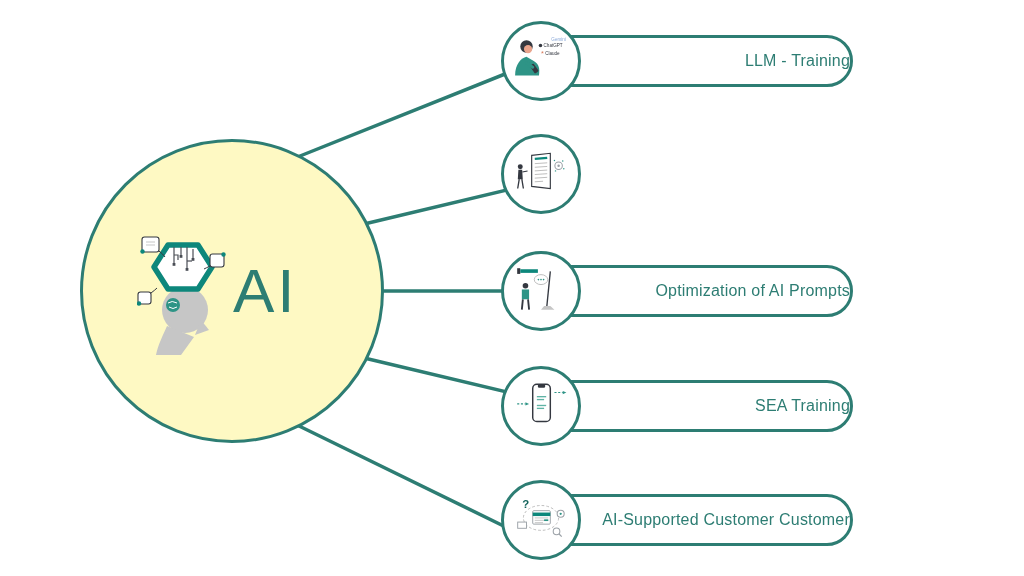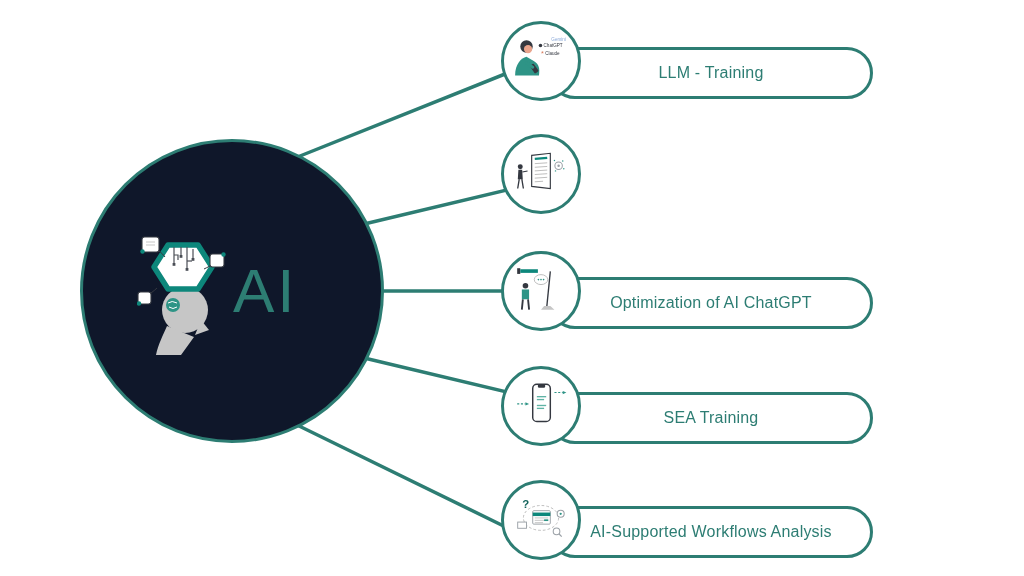--- a/index.html
+++ b/index.html
@@ -10,33 +10,33 @@
     --dark:#343840;
   }
   html,body{margin:0;padding:0;background:#ffffff;}
   .stage{
     position:relative;width:1024px;height:576px;background:#ffffff;
     font-family:"Liberation Sans", sans-serif;overflow:hidden;
   }
   .connectors{position:absolute;left:0;top:0;z-index:0;}
   .center-node{
     position:absolute;left:80px;top:139px;width:304px;height:304px;
-    border:3px solid var(--teal);border-radius:50%;background:#0f172a;
+    border:3px solid var(--teal);border-radius:50%;background:#fef9c3;
     box-sizing:border-box;z-index:1;
   }
   .center-icon{position:absolute;left:54px;top:88px;}
   .center-label{
     position:absolute;left:150px;top:118px;font-size:62px;line-height:1;
     color:var(--teal);letter-spacing:3px;font-weight:500;
   }
   .pill{position:absolute;left:501px;width:364px;height:80px;z-index:1;}
   .pill-bar{
-    position:absolute;left:48px;top:14px;width:324px;height:52px;
+    position:absolute;left:28px;top:14px;width:324px;height:52px;
     border:3px solid var(--teal);border-radius:26px;background:#ffffff;
-    box-sizing:border-box;display:flex;align-items:center;justify-content:center;margin-top:12px;
+    box-sizing:border-box;display:flex;align-items:center;justify-content:flex-end;
   }
   .pill-label{font-size:16px;color:var(--teal);letter-spacing:0.2px;}
   .pill-circle{
     position:absolute;left:0;top:0;width:80px;height:80px;
     border:3px solid var(--teal);border-radius:50%;background:#ffffff;
     box-sizing:border-box;display:flex;align-items:center;justify-content:center;
   }
   .pill-1{top:21px;} .pill-2{top:134px;} .pill-3{top:251px;}
   .pill-4{top:366px;} .pill-5{top:480px;}
 </style>
@@ -151,21 +151,21 @@
             <circle cx="49" cy="15.5" r="0.7"></circle>
           <circle cx="50" cy="23" r="0.7"></circle>
             <circle cx="42" cy="25" r="0.7"></circle>
         </g>
       </svg>
     </div>
   </div>
 
   <div class="pill pill-3">
     <div class="pill-bar">
-      <span class="pill-label">Optimization of AI ChatGPT</span>
+      <span class="pill-label">Optimization of AI Prompts</span>
     </div>
     <div class="pill-circle">
       <svg width="58" height="58" viewBox="0 0 56 56">
         <rect x="5" y="6" width="3" height="5.5" fill="#343840"></rect>
         <rect x="8" y="7" width="17" height="3.5" fill="#0d877b"></rect>
         <ellipse cx="28" cy="17" rx="6.5" ry="4.8" fill="#ffffff" stroke="#b9b9b9" stroke-width="0.9"></ellipse>
         <g fill="#2e9486">
           <circle cx="25.5" cy="17" r="0.8"></circle>
             <circle cx="28" cy="17" r="0.8"></circle>
             <circle cx="30.5" cy="17" r="0.8"></circle>
@@ -200,21 +200,21 @@
         <g fill="#2e9486">
           <path d="M13,24.4 L16.5,26 L13,27.6 Z"></path>
           <path d="M49,13.4 L52.5,15 L49,16.6 Z"></path>
         </g>
       </svg>
     </div>
   </div>
 
   <div class="pill pill-5">
     <div class="pill-bar">
-      <span class="pill-label">AI-Supported Workflows Analysis</span>
+      <span class="pill-label">AI-Supported Customer Customer</span>
     </div>
     <div class="pill-circle">
       <svg width="58" height="58" viewBox="0 0 56 56">
         <ellipse cx="28" cy="26" rx="17" ry="12" fill="none" stroke="#b9b9b9" stroke-width="0.9" stroke-dasharray="2.6 2"></ellipse>
         <rect x="20" y="19" width="17" height="13" rx="1" fill="#ffffff" stroke="#9aa0a6" stroke-width="0.9"></rect>
         <path d="M20,22.5 h17" stroke="#0d877b" stroke-width="3.4"></path>
         <g stroke="#b9b9b9" stroke-width="0.8">
           <path d="M22,26 H35"></path>
             <path d="M22,28.3 H35"></path>
             <path d="M22,30.6 H30"></path>

